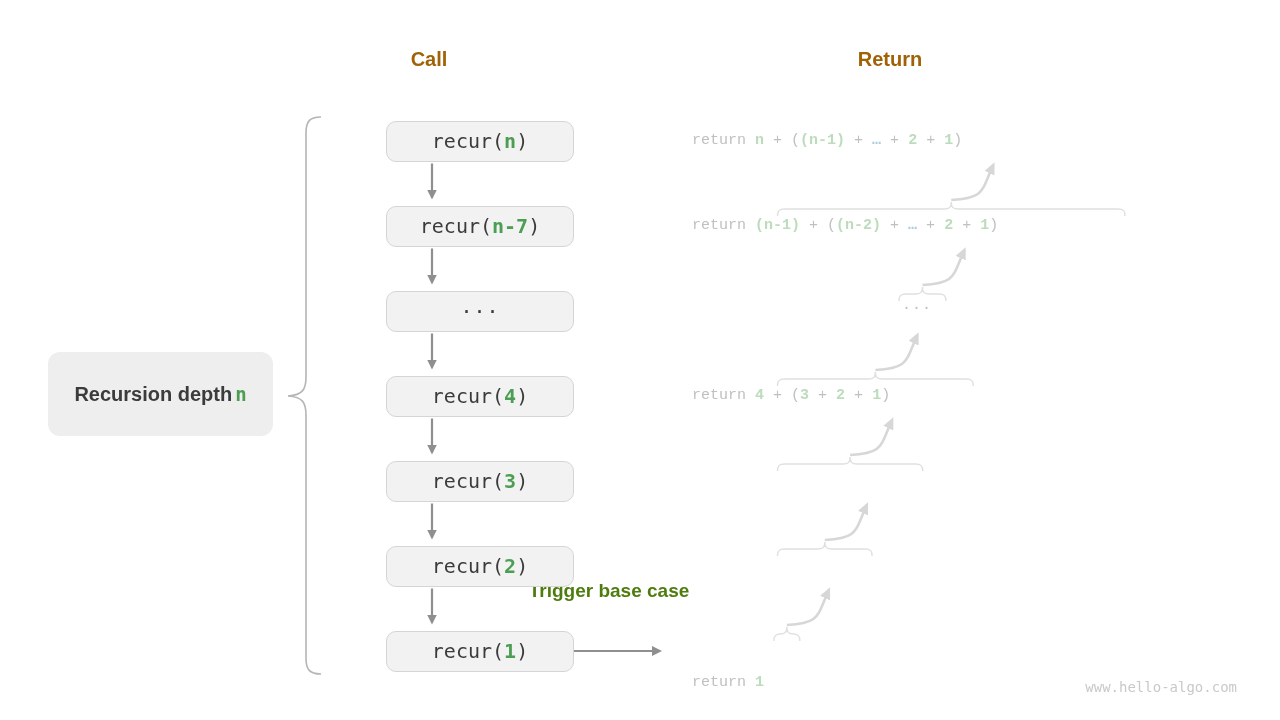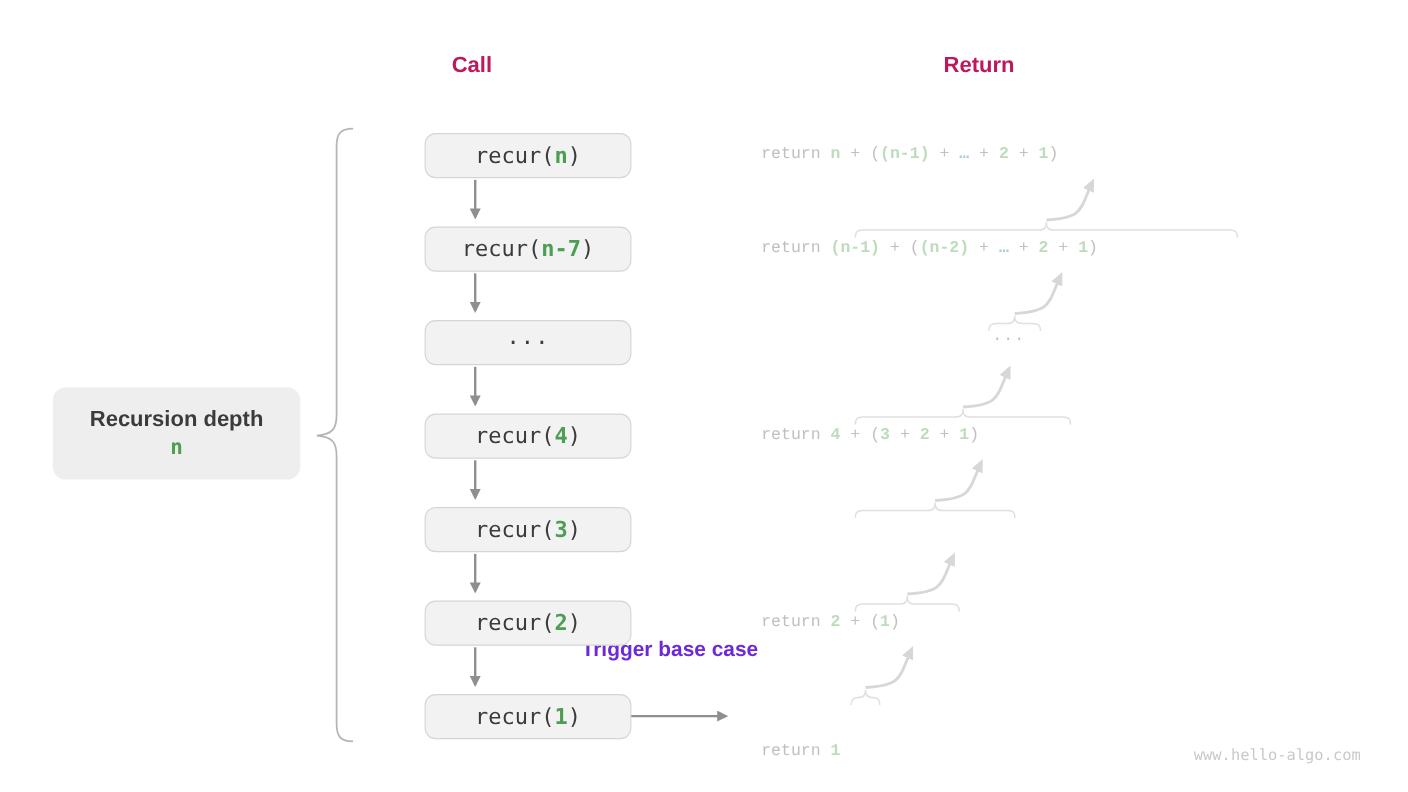--- a/index.html
+++ b/index.html
@@ -1,47 +1,47 @@
 <!DOCTYPE html>
 <html><head>
 <meta charset="utf-8">
 <style>
   html,body{margin:0;padding:0;background:#ffffff;}
   #stage{position:relative;width:1280px;height:720px;background:#ffffff;overflow:hidden;
          font-family:"Liberation Sans",sans-serif;}
   #overlay{position:absolute;left:0;top:0;width:1280px;height:720px;pointer-events:none;}
 
   .col-header{position:absolute;top:48px;transform:translateX(-50%);
-              font-size:20px;font-weight:bold;color:#be185d;white-space:nowrap;}
+              font-size:20px;font-weight:bold;color:#a16207;white-space:nowrap;}
   #call-header{left:429px;}
   #return-header{left:890px;}
 
   .call-box{position:absolute;left:338px;width:188px;height:41px;box-sizing:border-box;
             background:#f2f2f2;border:1.5px solid #d5d5d5;border-radius:10px;
             display:flex;align-items:center;justify-content:center;
             font-family:"DejaVu Sans Mono",monospace;font-size:20px;color:#3b3b3b;white-space:pre;margin-left:48px;}
   .call-box .seg-green{color:#4c9e52;font-weight:bold;}
   .call-box .seg-dark{color:#3b3b3b;}
 
   .return-line{position:absolute;left:692px;height:30px;line-height:30px;
                font-family:Liberation Mono, monospace;font-size:15px;white-space:pre;}
   .return-line.dots{left:902px;}
   .return-line .seg-gray{color:#c0c0c0;}
   .return-line .seg-green{color:#bddcbc;font-weight:bold;}
   .return-line .seg-teal{color:#a9cdd9;font-weight:bold;}
   .seg.dots-seg{position:relative;top:-5px;letter-spacing:1px;}
 
   #depth-label{position:absolute;left:48px;top:352px;width:225px;height:84px;
-               background:#eeeeee;border-radius:12px;display:flex;flex-direction:column;
+               background:#eeeeee;border-radius:12px;display:flex;flex-direction:row;
                align-items:center;justify-content:center;gap:3px;}
   #depth-label .title{font-size:20px;font-weight:bold;color:#3b3b3b;}
   #depth-label .value{font-family:"DejaVu Sans Mono",monospace;font-size:19px;font-weight:bold;color:#4c9e52;}
 
   #trigger-label{position:absolute;left:609px;top:580px;transform:translateX(-50%);
-                 font-size:19px;font-weight:bold;color:#6d28d9;white-space:nowrap;}
+                 font-size:19px;font-weight:bold;color:#4d7c0f;white-space:nowrap;}
 
   #watermark{position:absolute;right:43px;top:679px;
              font-family:"DejaVu Sans Mono",monospace;font-size:14px;color:#c9c9c9;}
 </style>
 </head>
 <body>
 
 <div id="stage">
 
   <div class="col-header" id="call-header">Call</div>
@@ -91,15 +91,14 @@
     <div class="call-box" style="top: 205.5px;"><span class="seg seg-dark">recur(</span><span class="seg seg-green">n-7</span><span class="seg seg-dark">)</span></div>
     <div class="call-box" style="top: 290.5px;"><span class="seg seg-dark dots-seg">...</span></div>
     <div class="call-box" style="top: 375.5px;"><span class="seg seg-dark">recur(</span><span class="seg seg-green">4</span><span class="seg seg-dark">)</span></div>
     <div class="call-box" style="top: 460.5px;"><span class="seg seg-dark">recur(</span><span class="seg seg-green">3</span><span class="seg seg-dark">)</span></div>
     <div class="call-box" style="top: 545.5px;"><span class="seg seg-dark">recur(</span><span class="seg seg-green">2</span><span class="seg seg-dark">)</span></div>
     <div class="call-box" style="top: 630.5px;"><span class="seg seg-dark">recur(</span><span class="seg seg-green">1</span><span class="seg seg-dark">)</span></div>
     <div class="return-line" style="top: 126px;"><span class="seg seg-gray">return </span><span class="expr"><span class="seg seg-green">n</span><span class="seg seg-gray"> + </span><span class="seg seg-gray">(</span><span class="seg seg-green">(n-1)</span><span class="seg seg-gray"> + </span><span class="seg seg-teal">…</span><span class="seg seg-gray"> + </span><span class="seg seg-green">2</span><span class="seg seg-gray"> + </span><span class="seg seg-green">1</span><span class="seg seg-gray">)</span></span></div>
     <div class="return-line" style="top: 211px;"><span class="seg seg-gray">return </span><span class="expr"><span class="seg seg-green">(n-1)</span><span class="seg seg-gray"> + </span><span class="seg seg-gray">(</span><span class="seg seg-green">(n-2)</span><span class="seg seg-gray"> + </span><span class="seg seg-teal">…</span><span class="seg seg-gray"> + </span><span class="seg seg-green">2</span><span class="seg seg-gray"> + </span><span class="seg seg-green">1</span><span class="seg seg-gray">)</span></span></div>
     <div class="return-line dots" style="top: 296px;"><span class="expr"><span class="seg seg-gray dots-seg">...</span></span></div>
     <div class="return-line" style="top: 381px;"><span class="seg seg-gray">return </span><span class="expr"><span class="seg seg-green">4</span><span class="seg seg-gray"> + </span><span class="seg seg-gray">(</span><span class="seg seg-green">3</span><span class="seg seg-gray"> + </span><span class="seg seg-green">2</span><span class="seg seg-gray"> + </span><span class="seg seg-green">1</span><span class="seg seg-gray">)</span></span></div>
-    <div class="return-line" style="top: 551px;"><span class="seg seg-gray">return </span><span class="expr"><span class="seg seg-green">2</span><span class="seg seg-gray"> + </span><span class="seg seg-gray">(</span><span class="seg seg-green">1</span><span class="seg seg-gray">)</span></span></div>
     <div class="return-line" style="top: 668px;"><span class="seg seg-gray">return </span><span class="expr"><span class="seg seg-green">1</span></span></div>
   </div>
 
 </body></html>

